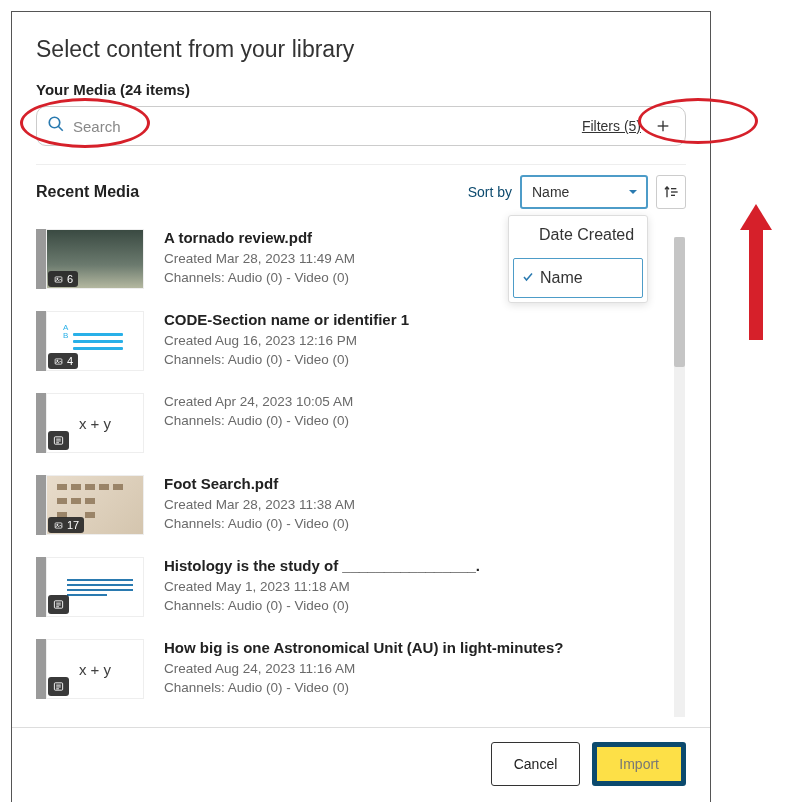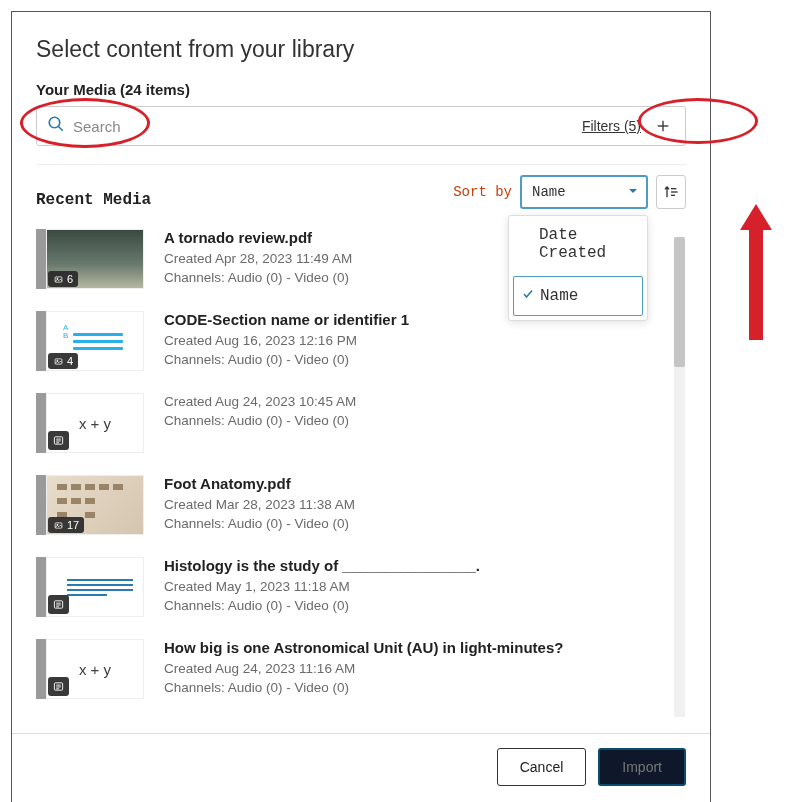--- a/index.html
+++ b/index.html
@@ -1,30 +1,30 @@
 <!DOCTYPE html>
 <html><head>
 <meta charset="utf-8">
 <style>
 * { box-sizing: border-box; margin: 0; padding: 0; }
 body { font-family: -apple-system, BlinkMacSystemFont, "Segoe UI", Arial, sans-serif; background: #fff; width: 802px; height: 802px; overflow: hidden; position: relative; }
 .modal { border: 1px solid #555; width: 700px; height: 798px; margin: 11px; position: relative; background: #fff; }
 .header { padding: 24px 24px 0 24px; }
 .title { font-size: 23px; font-weight: 400; color: #333; margin-bottom: 18px; }
 .subtitle { font-size: 15px; font-weight: 700; color: #222; margin-bottom: 8px; }
-.search-bar { display: flex; align-items: center; border: 1px solid #ccc; border-radius: 3px; height: 40px; padding: 0 10px; background: #fff; position: relative; }
+.search-bar { display: flex; align-items: center; border: 1px solid #ccc; border-radius: 10px; height: 40px; padding: 0 10px; background: #fff; position: relative; }
 .search-bar input { border: none; outline: none; flex: 1; font-size: 15px; color: #666; padding-left: 8px; background: transparent; }
 .search-bar input::placeholder { color: #888; }
 .filters-link { font-size: 14px; color: #333; text-decoration: underline; margin-right: 10px; cursor: pointer; }
 .plus-btn { width: 24px; height: 24px; display: flex; align-items: center; justify-content: center; cursor: pointer; }
 .divider { border-top: 1px solid #eee; margin: 18px 24px 0 24px; }
-.list-header { display: flex; align-items: flex-end; justify-content: space-between; padding: 10px 24px 10px 24px; font-family: Liberation Mono, monospace; }
+.list-header { display: flex; align-items: center; justify-content: space-between; padding: 10px 24px 10px 24px; }
 .recent-label { font-size: 16px; font-weight: 700; color: #222; }
 .sort-wrap { display: flex; align-items: center; gap: 8px; position: relative; }
-.sort-label { font-size: 14px; color: #c2410c; }
+.sort-label { font-size: 14px; color: #0c4a6e; }
 .sort-select { border: 2px solid #4d9cc8; border-radius: 3px; padding: 7px 28px 7px 10px; font-size: 14px; color: #333; min-width: 128px; position: relative; cursor: pointer; background: #fff; }
 .sort-select .caret { position: absolute; right: 8px; top: 50%; transform: translateY(-50%); color: #2a7ab0; }
 .sort-btn { width: 30px; height: 34px; border: 1px solid #ccc; border-radius: 3px; display: flex; align-items: center; justify-content: center; cursor: pointer; background: #fff; }
 .dropdown { position: absolute; top: 40px; right: 38px; width: 140px; background: #fff; border: 1px solid #ddd; border-radius: 3px; box-shadow: 0 2px 8px rgba(0,0,0,0.12); z-index: 10; }
 .dropdown-item { padding: 10px 12px 10px 30px; font-size: 16px; color: #333; cursor: pointer; position: relative; }
 .dropdown-item.selected { border: 1px solid #4d9cc8; border-radius: 2px; margin: 4px; padding-left: 26px; }
 .dropdown-item .check { position: absolute; left: 8px; top: 50%; transform: translateY(-50%); color: #2a7ab0; }
 .media-list { padding: 2px 24px 0 24px; height: 480px; overflow-y: auto; position: relative; }
 .media-item { display: flex; align-items: flex-start; gap: 20px; padding: 8px 0 14px 0; }
 .thumb { width: 108px; height: 60px; position: relative; display: flex; flex-shrink: 0; }
@@ -41,21 +41,21 @@
 .thumb-foot::before { content:""; position:absolute; top:8px; left:10px; width:10px; height:6px; background:#9a8468; box-shadow: 14px 0 #9a8468, 28px 0 #9a8468, 42px 0 #9a8468, 56px 0 #9a8468, 0 14px #9a8468, 14px 14px #9a8468, 28px 14px #9a8468, 0 28px #9a8468, 28px 28px #9a8468; }
 .thumb-para { display:flex; flex-direction:column; gap:3px; padding-left:10px; width:80%; }
 .thumb-para .pl { height:2px; background:#2a7ab0; }
 .thumb-para .pl.short { width: 60%; }
 .media-info { flex: 1; min-width: 0; }
 .media-title { font-size: 15px; font-weight: 700; color: #222; margin-bottom: 4px; white-space: nowrap; overflow: hidden; text-overflow: ellipsis; }
 .media-meta { font-size: 13.5px; color: #6a6a6a; line-height: 1.4; }
 .footer { position: absolute; bottom: 8px; left: 0; right: 0; border-top: 1px solid #ddd; padding: 14px 24px; display: flex; justify-content: flex-end; gap: 12px; background: #fff; }
 .btn { padding: 9px 22px; font-size: 14px; border-radius: 3px; cursor: pointer; }
 .btn-cancel { border: 1px solid #333; background: #fff; color: #222; }
-.btn-import { border: 2px solid #0c4a6e; background: #0f172a; color: #777; }
+.btn-import { border: 5px solid #0c4a6e; background: #fde047; color: #777; }
 .scroll-track { position: absolute; right: 25px; top: 225px; width: 11px; height: 480px; background: #f0f0f0; }
 .scroll-thumb { width: 100%; height: 130px; background: #c5c5c5; border-radius: 2px; }
 
 
 .anno-ellipse { position: absolute; border: 3px solid #d6202a; border-radius: 50%; pointer-events: none; }
 .anno-arrow { position: absolute; pointer-events: none; }
 </style>
 </head>
 <body>
 
@@ -132,21 +132,21 @@
           <svg width="11" height="9" viewBox="0 0 24 24" fill="none" stroke="#fff" stroke-width="2">
               <rect x="3" y="5" width="18" height="14" rx="2"></rect>
               <circle cx="9" cy="10" r="1.5" fill="#fff"></circle>
               <path d="M3 17 L9 12 L13 15 L17 11 L21 15"></path>
             </svg>
           <span>6</span>
         </div>
       </div>
       <div class="media-info">
         <div class="media-title">A tornado review.pdf</div>
-        <div class="media-meta">Created Apr 28, 2023 11:49 AM</div>
+        <div class="media-meta">Created Mar 28, 2023 11:49 AM</div>
         <div class="media-meta">Channels: Audio (0) - Video (0)</div>
       </div>
     </div>
 
     <div class="media-item">
       <div class="thumb">
         <div class="thumb-bar"></div>
         <div class="thumb-main">
           <div class="thumb-ab">A<br>B</div>
           <div class="thumb-lines" style="padding-left:26px;">
@@ -180,42 +180,42 @@
         <div class="thumb-badge-icon">
           <svg width="13" height="11" viewBox="0 0 24 24" fill="none" stroke="#fff" stroke-width="2">
               <rect x="3" y="4" width="18" height="16" rx="2"></rect>
               <line x1="7" y1="9" x2="17" y2="9"></line>
               <line x1="7" y1="13" x2="17" y2="13"></line>
               <line x1="7" y1="17" x2="13" y2="17"></line>
             </svg>
         </div>
       </div>
       <div class="media-info">
-        <div class="media-meta">Created Aug 24, 2023 10:45 AM</div>
+        <div class="media-meta">Created Apr 24, 2023 10:05 AM</div>
         <div class="media-meta">Channels: Audio (0) - Video (0)</div>
       </div>
     </div>
 
     <div class="media-item">
       <div class="thumb">
         <div class="thumb-bar"></div>
         <div class="thumb-main">
             <div class="thumb-foot"></div>
           </div>
         <div class="thumb-badge">
           <svg width="11" height="9" viewBox="0 0 24 24" fill="none" stroke="#fff" stroke-width="2">
               <rect x="3" y="5" width="18" height="14" rx="2"></rect>
               <circle cx="9" cy="10" r="1.5" fill="#fff"></circle>
               <path d="M3 17 L9 12 L13 15 L17 11 L21 15"></path>
             </svg>
           <span>17</span>
         </div>
       </div>
       <div class="media-info">
-        <div class="media-title">Foot Anatomy.pdf</div>
+        <div class="media-title">Foot Search.pdf</div>
         <div class="media-meta">Created Mar 28, 2023 11:38 AM</div>
         <div class="media-meta">Channels: Audio (0) - Video (0)</div>
       </div>
     </div>
 
     <div class="media-item">
       <div class="thumb">
         <div class="thumb-bar"></div>
         <div class="thumb-main">
           <div class="thumb-para">

